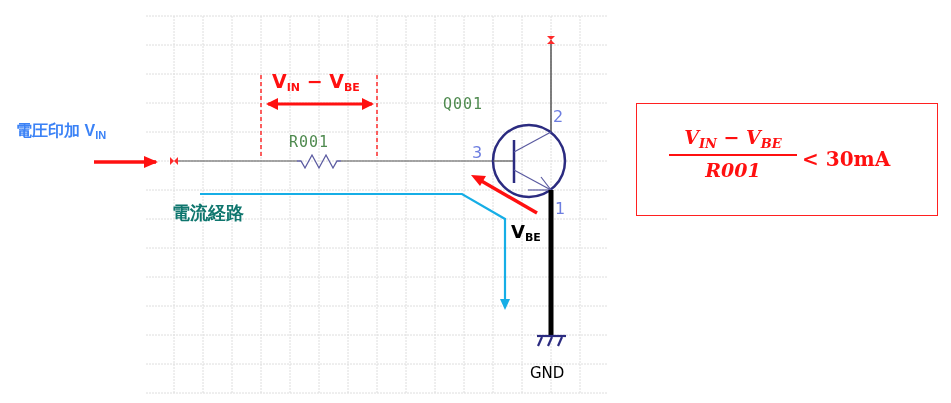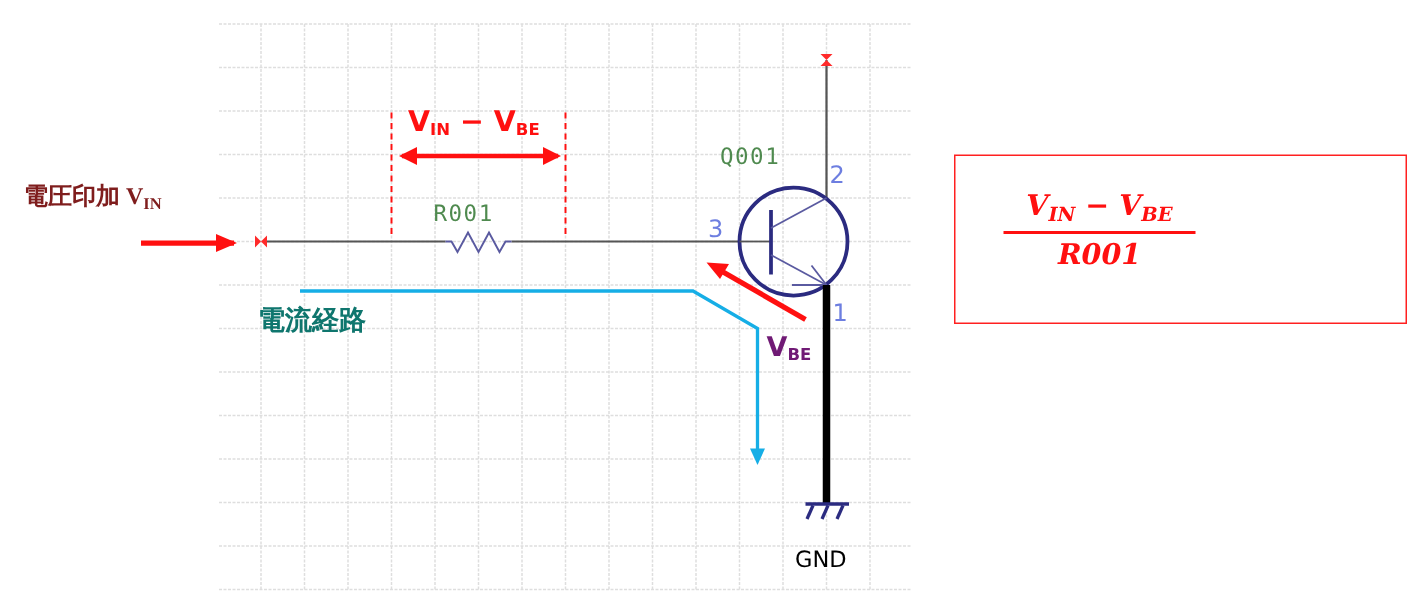--- a/index.html
+++ b/index.html
@@ -1,26 +1,26 @@
 <!DOCTYPE html>
 <html><head>
 <meta charset="utf-8">
 <style>
   html, body { margin: 0; padding: 0; background: #ffffff; }
   body { width: 951px; height: 403px; position: relative; overflow: hidden;
          font-family: "DejaVu Sans", sans-serif; }
   #canvas { position: absolute; left: 0; top: 0; }
   .lbl { position: absolute; white-space: nowrap; }
-  .vin-label { left: 16px; top: 121px; color: #7f1d1d; font-weight: bold; font-size: 16px; font-family: Liberation Serif, serif; letter-spacing: 0px; }
+  .vin-label { left: 16px; top: 121px; color: #3b82f6; font-weight: bold; font-size: 16px; font-family: Liberation Sans, sans-serif; letter-spacing: 0px; }
   .vin-label sub, .dim-label sub, .vbe-label sub { font-size: 11px; vertical-align: -3px; }
   .dim-label { left: 272px; top: 70px; color: #ff1010; font-weight: bold; font-size: 19px; font-family: "DejaVu Sans", sans-serif; }
-  .vbe-label { left: 511px; top: 221px; color: #701a75; font-weight: bold; font-size: 18px; font-family: "DejaVu Sans", sans-serif; }
+  .vbe-label { left: 511px; top: 221px; color: #000000; font-weight: bold; font-size: 18px; font-family: "DejaVu Sans", sans-serif; }
   .path-label { left: 172px; top: 201px; color: #0f766e; font-weight: bold; font-size: 18px; font-family: "DejaVu Sans", sans-serif; }
   .ref-r { left: 289px; top: 133px; color: #4f8a4f; font-size: 15px; font-family: "DejaVu Sans Mono", monospace; letter-spacing: 1px; }
-  .ref-q { left: 480px; top: 95px; color: #4f8a4f; font-size: 15px; font-family: "DejaVu Sans Mono", monospace; letter-spacing: 1px; }
+  .ref-q { left: 443px; top: 95px; color: #4f8a4f; font-size: 15px; font-family: "DejaVu Sans Mono", monospace; letter-spacing: 1px; }
   .pin { color: #6d7ee0; font-size: 16px; font-family: "DejaVu Sans", sans-serif; }
   .pin-2 { left: 553px; top: 107px; }
   .pin-3 { left: 472px; top: 143px; }
   .pin-1 { left: 555px; top: 199px; }
   .gnd-label { left: 530px; top: 364px; color: #000000; font-size: 15px; font-family: "DejaVu Sans", sans-serif; }
   .formula-box { position: absolute; left: 636px; top: 103px; width: 302px; height: 113px;
                  border: 1.5px solid #ff2020; box-sizing: border-box; }
   .frac { position: absolute; left: 32px; top: 22px; width: 128px; text-align: center;
           color: #ff1010; font-weight: bold; font-family: "DejaVu Serif", serif; }
   .num { font-style: italic; font-size: 19px; padding-bottom: 3px; border-bottom: 2px solid #ff1010; }
@@ -143,13 +143,14 @@
 <div class="lbl pin pin-3">3</div>
 <div class="lbl pin pin-1">1</div>
 
 <div class="lbl gnd-label">GND</div>
 
 <div class="formula-box">
   <div class="frac">
     <div class="num"><span>V</span><sub>IN</sub><span style="font-style:normal"> − </span><span>V</span><sub>BE</sub></div>
     <div class="den">R001</div>
   </div>
+  <div class="ineq">&lt; 30mA</div>
 </div>
 
 </body></html>

